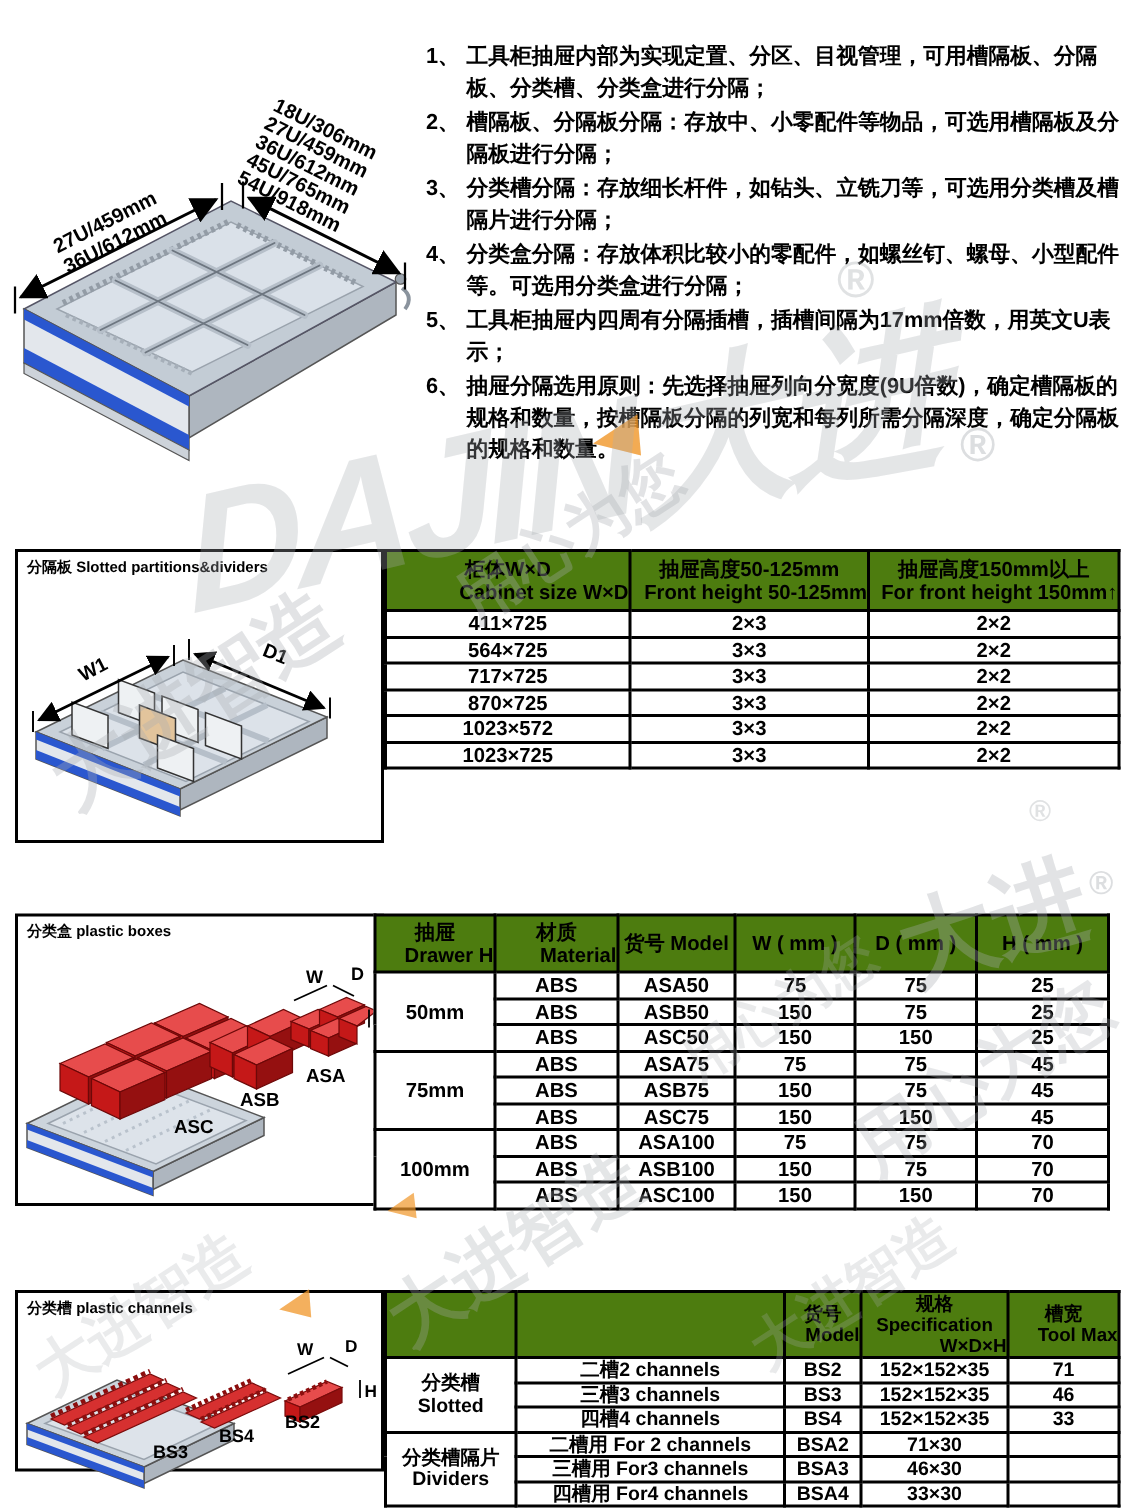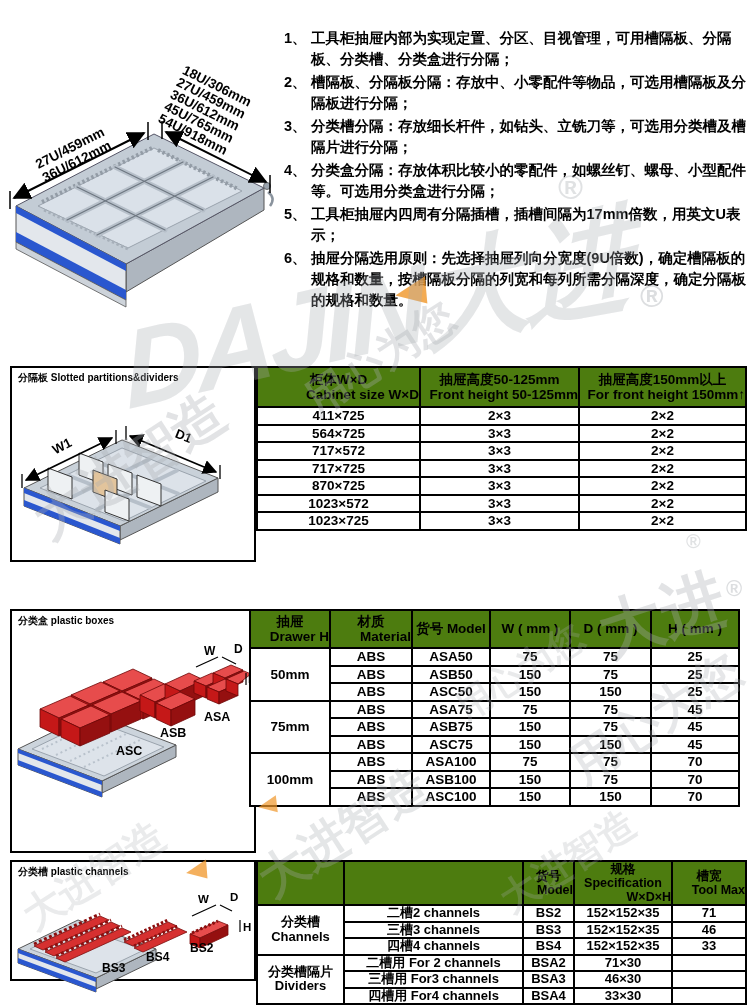--- a/index.html
+++ b/index.html
@@ -182,25 +182,20 @@
           <td>411×725</td>
           <td>2×3</td>
           <td>2×2</td>
         </tr>
     <tr>
           <td>564×725</td>
           <td>3×3</td>
           <td>2×2</td>
         </tr>
     <tr>
-          <td>717×572</td>
-          <td>3×3</td>
-          <td>2×2</td>
-        </tr>
-    <tr>
           <td>717×725</td>
           <td>3×3</td>
           <td>2×2</td>
         </tr>
     <tr>
           <td>870×725</td>
           <td>3×3</td>
           <td>2×2</td>
         </tr>
     <tr>
@@ -209,21 +204,21 @@
           <td>2×2</td>
         </tr>
     <tr>
           <td>1023×725</td>
           <td>3×3</td>
           <td>2×2</td>
         </tr>
     </tbody>
   </table>
 
-  <div class="illus-box" style="left:10px;top:609px;width:246px;height:244px;">
+  <div class="illus-box" style="left:10px;top:609px;width:246px;height:195px;">
     <div class="illus-title">分类盒 plastic boxes</div>
     <svg class="illus-svg" width="242" height="172" viewBox="0 0 242 172">
       <polygon points="90,150 164,114 164,126 90,162" fill="#aeb6bf" stroke="#555" stroke-width="1"></polygon>
       <polygon points="6,118 80,82 164,114 90,150" fill="#ccd4dc" stroke="#555" stroke-width="1"></polygon>
       <polygon points="20,118 80,89 152,116 92,145" fill="#dde3ea" stroke="#9aa3ad" stroke-width="1"></polygon>
       <path d="M30,118 L86,91 M44,124 L100,97 M58,130 L114,103 M72,136 L128,109" stroke="#b9c2cc" stroke-width="2" stroke-dasharray="2,3" fill="none"></path>
       <polygon points="6,118 90,150 90,166 6,134" fill="#e3e7ec" stroke="#555" stroke-width="1"></polygon>
       <polygon points="6,118 90,150 90,154 6,122" fill="#2a57cf"></polygon>
       <polygon points="6,129 90,161 90,166 6,134" fill="#2a57cf"></polygon>
 
@@ -459,21 +454,21 @@
       </colgroup>
     <tbody>
     <tr class="hrow">
       <td class="hd"></td>
       <td class="hd"></td>
       <td class="hd"><span>货号</span><span class="l2">Model</span></td>
       <td class="hd"><span>规格Specification</span><span class="l2">W×D×H</span></td>
       <td class="hd"><span>槽宽</span><span class="l2">Tool Max</span></td>
     </tr>
     <tr>
-      <td rowspan="3"><span>分类槽</span><span class="l2" style="display:block">Channels</span></td>
+      <td rowspan="3"><span>分类槽</span><span class="l2" style="display:block">Slotted</span></td>
       <td>二槽2 channels</td>
           <td>BS2</td>
           <td>152×152×35</td>
           <td>71</td>
         </tr>
     <tr>
           <td>三槽3 channels</td>
           <td>BS3</td>
           <td>152×152×35</td>
           <td>46</td>

